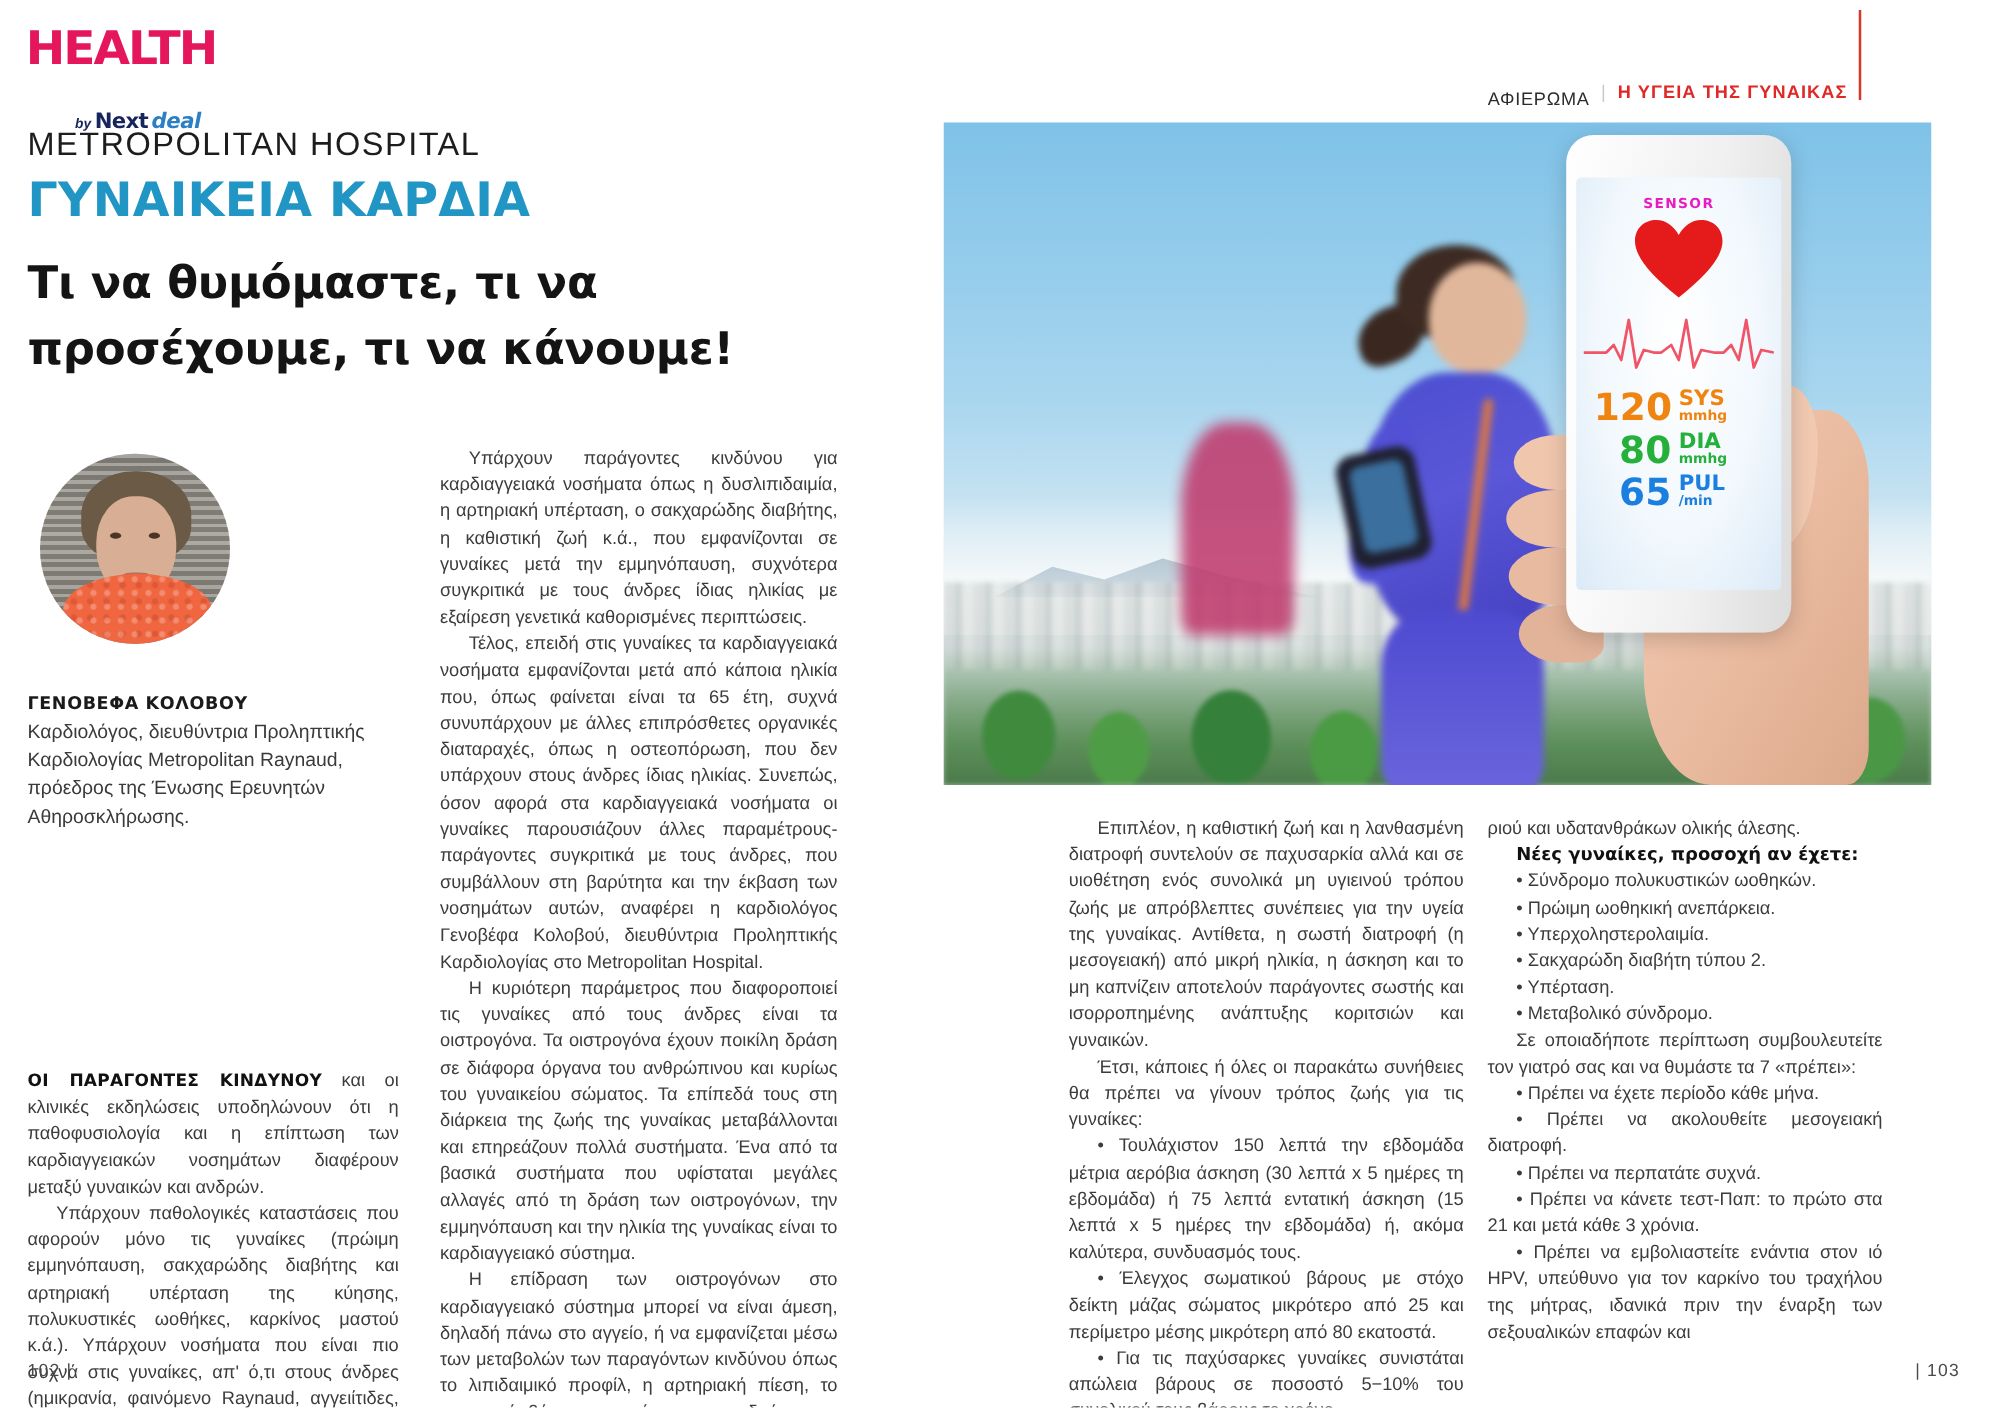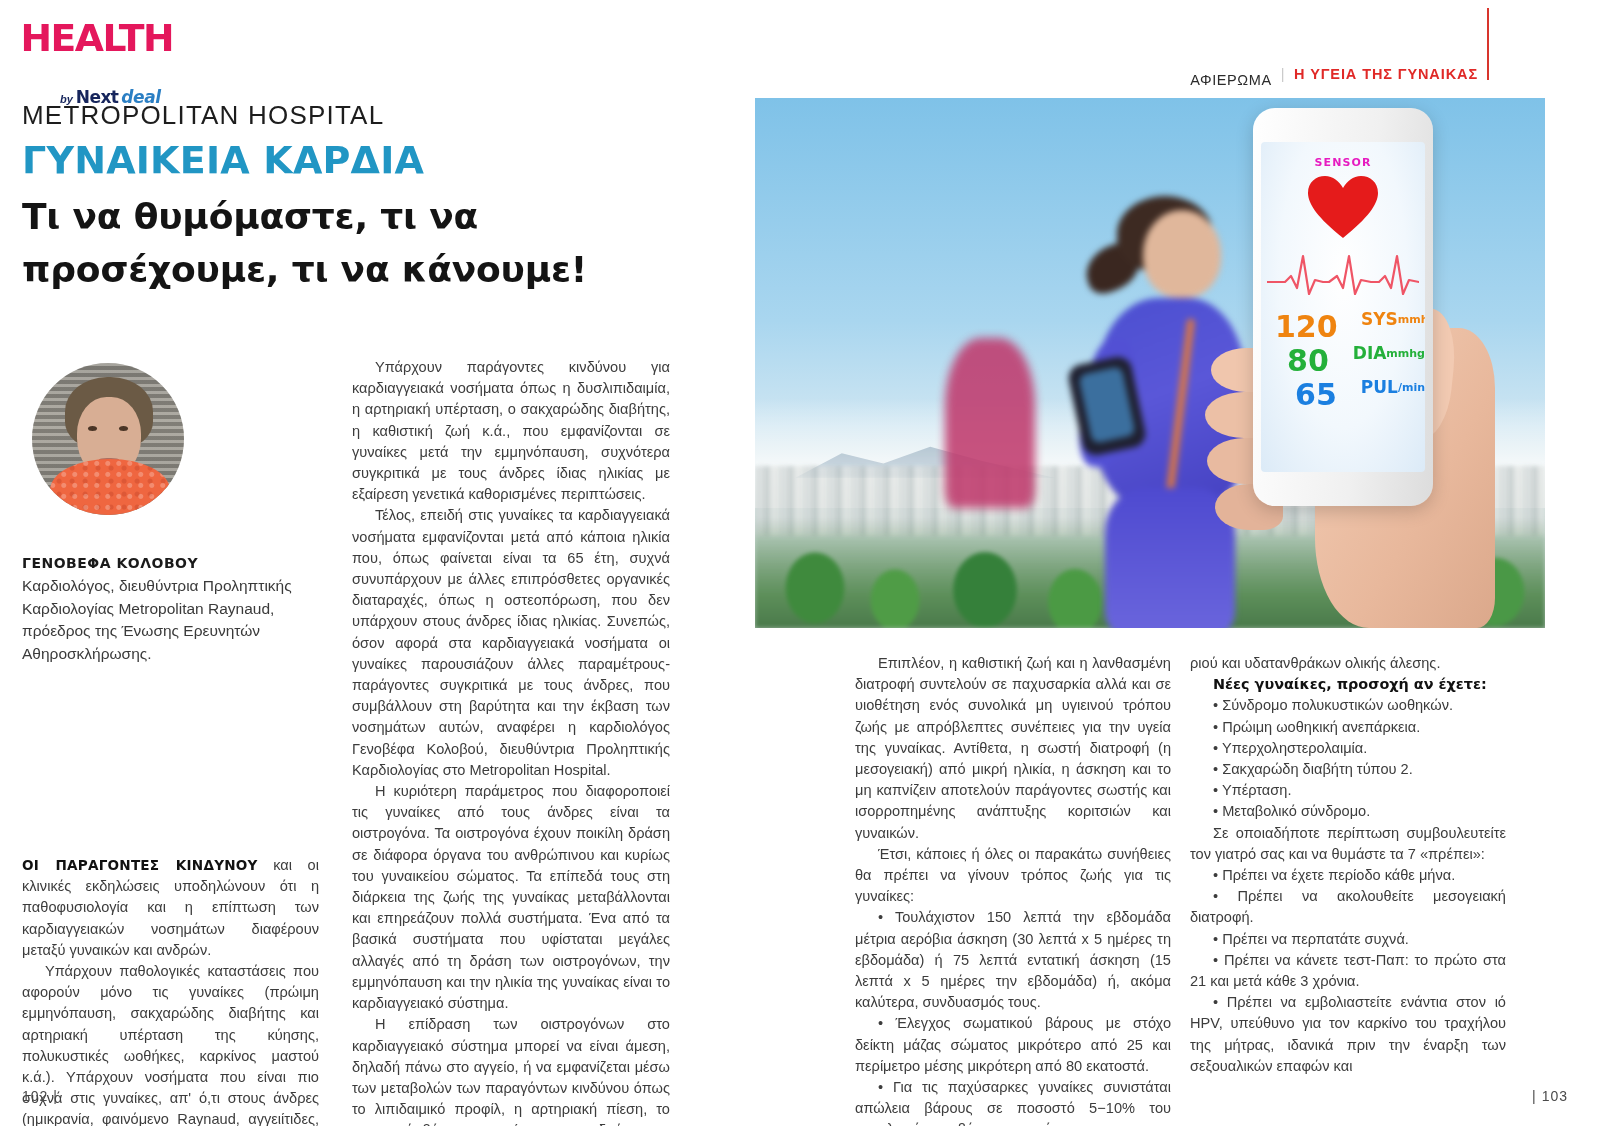--- a/index.html
+++ b/index.html
@@ -41,21 +41,21 @@
     position: absolute; left: 22px; top: 100px;
     font-size: 26px; font-weight: 300; color: #1d1d1d;
     letter-spacing: 1.2px;
   }
   .head-blue {
     position: absolute; left: 22px; top: 138px;
     font-family: "DejaVu Sans", sans-serif;
     font-size: 38px; font-weight: 900; color: #2196c4; letter-spacing: .2px;
   }
   .head-black {
-    position: absolute; left: 22px; top: 190px; width: 590px;
+    position: absolute; left: 22px; top: 200px; width: 590px;
     font-family: "DejaVu Sans", sans-serif;
     font-size: 36px; font-weight: 800; color: #141414;
     line-height: 53px; letter-spacing: -0.2px;
   }
 
   
   .portrait {
     position: absolute; left: 32px; top: 363px;
     width: 152px; height: 152px; border-radius: 50%;
     overflow: hidden;
@@ -166,23 +166,23 @@
   .phone-screen {
     position:absolute; left:8px; top:34px; width:164px; height:330px;
     border-radius: 4px;
     background: radial-gradient(ellipse at 50% 40%, #ffffff 0%, #f2f8fd 55%, #dbeaf7 100%);
     overflow:hidden;
   }
   .ph-sensor { position:absolute; width:100%; top:14px; text-align:center; font-family:"DejaVu Sans",sans-serif; font-weight:800; font-size:11px; letter-spacing:1.1px; color:#e61cc0; }
   .ph-heart { position:absolute; left:50%; top:32px; transform:translateX(-50%); }
   .ph-ecg { position:absolute; left:6px; top:108px; width:152px; height:48px; }
   .ph-rows { position:absolute; left:14px; top:170px; width:150px; }
-  .ph-row { display:flex; align-items:flex-start; gap:24px; margin-bottom:4px; }
+  .ph-row { display:flex; align-items:flex-start; gap:6px; margin-bottom:4px; }
   .ph-num { font-family:"DejaVu Sans",sans-serif; font-weight:800; font-size:30px; line-height:30px; width:62px; text-align:right; }
-  .ph-lab { display:flex; flex-direction:row; line-height:13px; padding-top:1px; }
+  .ph-lab { display:flex; flex-direction:column; line-height:13px; padding-top:1px; }
   .ph-lab .big { font-family:"DejaVu Sans",sans-serif; font-weight:800; font-size:17px; }
   .ph-lab .sml { font-family:"DejaVu Sans",sans-serif; font-weight:700; font-size:11px; }
   .r-sys { color:#ef8410; } .r-dia { color:#24b03a; } .r-pul { color:#1b7fe0; }
 
   .hand { position:absolute; left:440px; top:190px; width:300px; height:340px; }
   .hand .palm { position:absolute; left:120px; top:40px; width:180px; height:300px; background:linear-gradient(120deg,#f3cdb5,#e8b89c 60%,#dba88b); border-radius:40% 20% 10% 30%; }
   .hand .f1 { position:absolute; left:16px; top:60px; width:70px; height:44px; background:#f0c6ad; border-radius:50% 30% 30% 50%; }
   .hand .f2 { position:absolute; left:10px; top:104px; width:78px; height:46px; background:#ecc0a6; border-radius:50% 30% 30% 50%; }
   .hand .f3 { position:absolute; left:12px; top:150px; width:76px; height:46px; background:#e8baa0; border-radius:50% 30% 30% 50%; }
   .hand .f4 { position:absolute; left:20px; top:196px; width:68px; height:46px; background:#e3b399; border-radius:50% 30% 30% 50%; }

